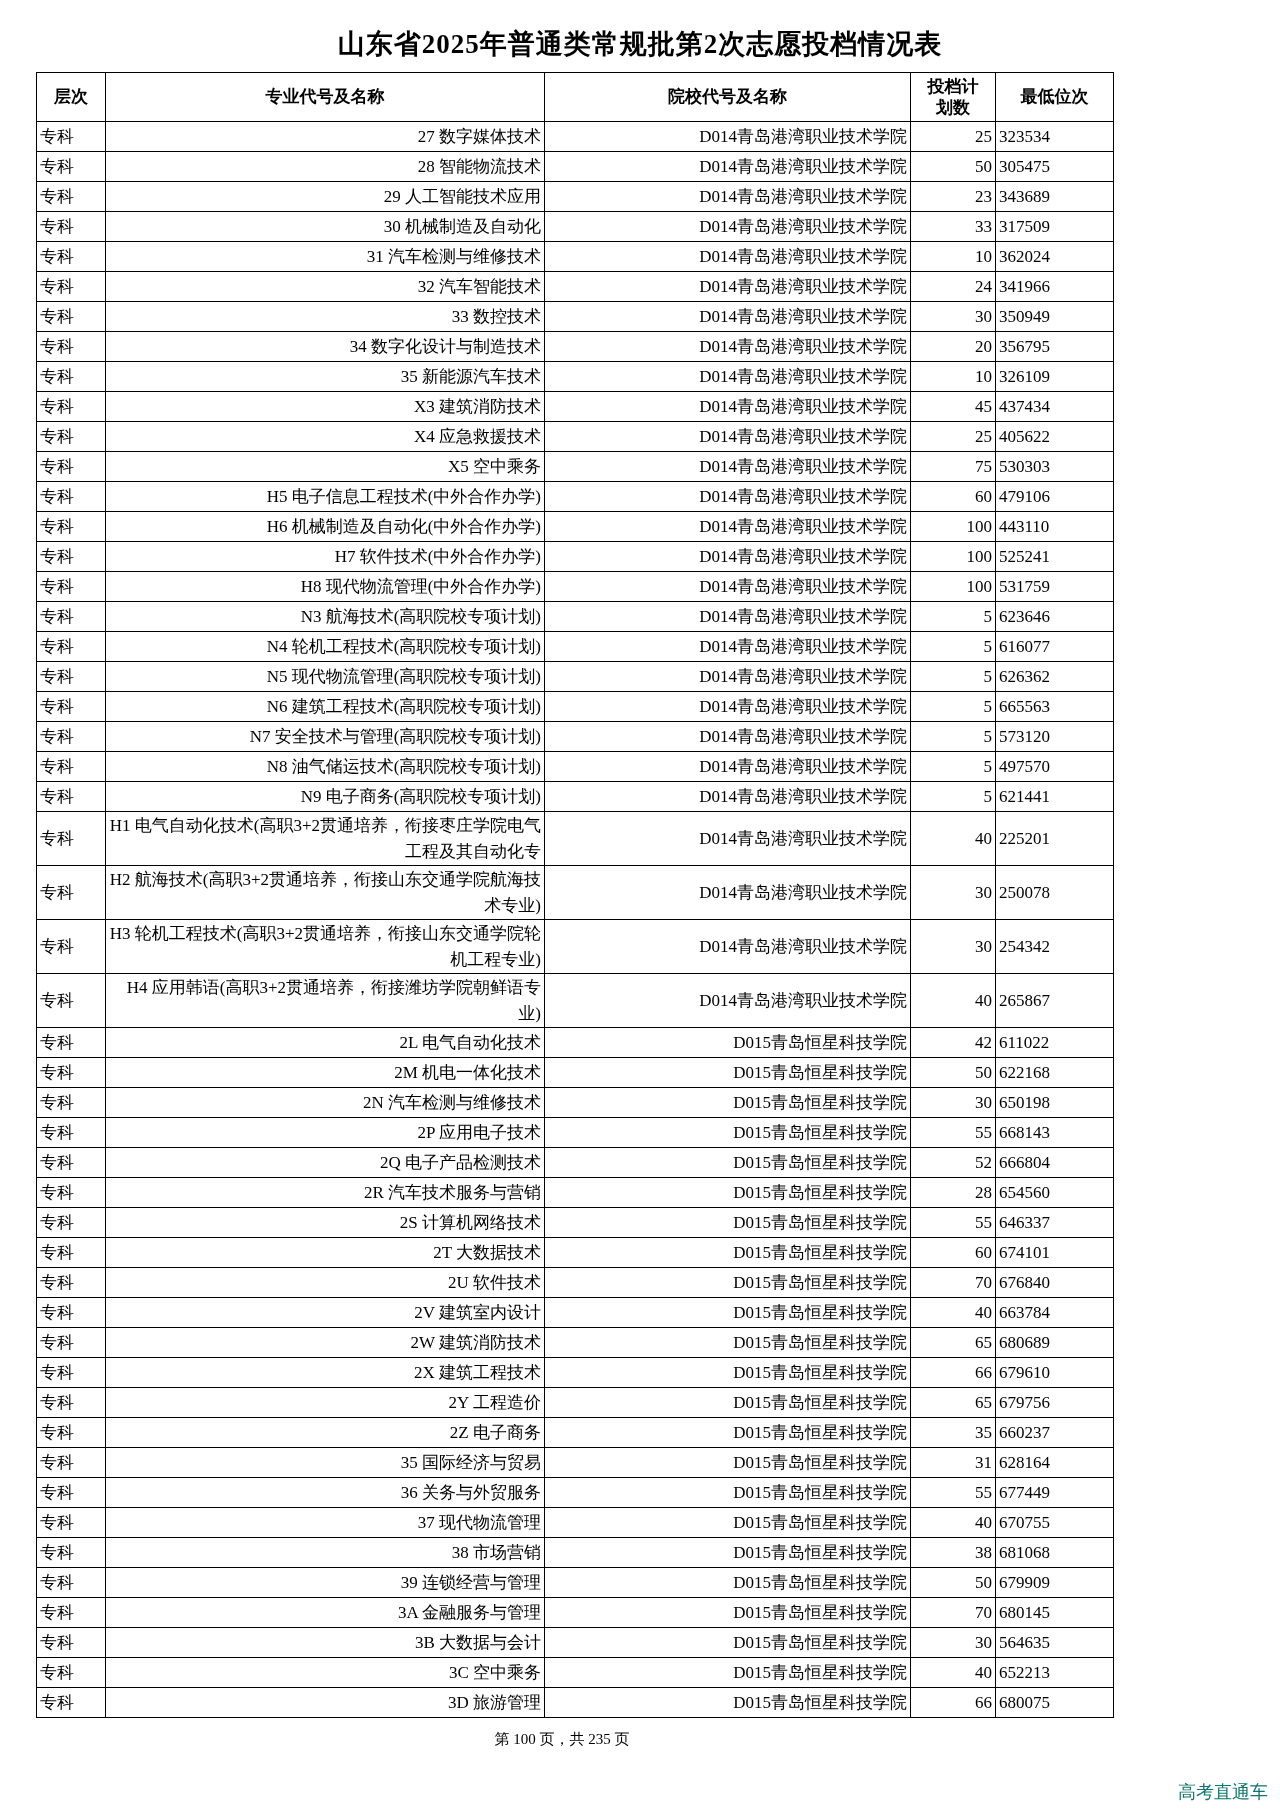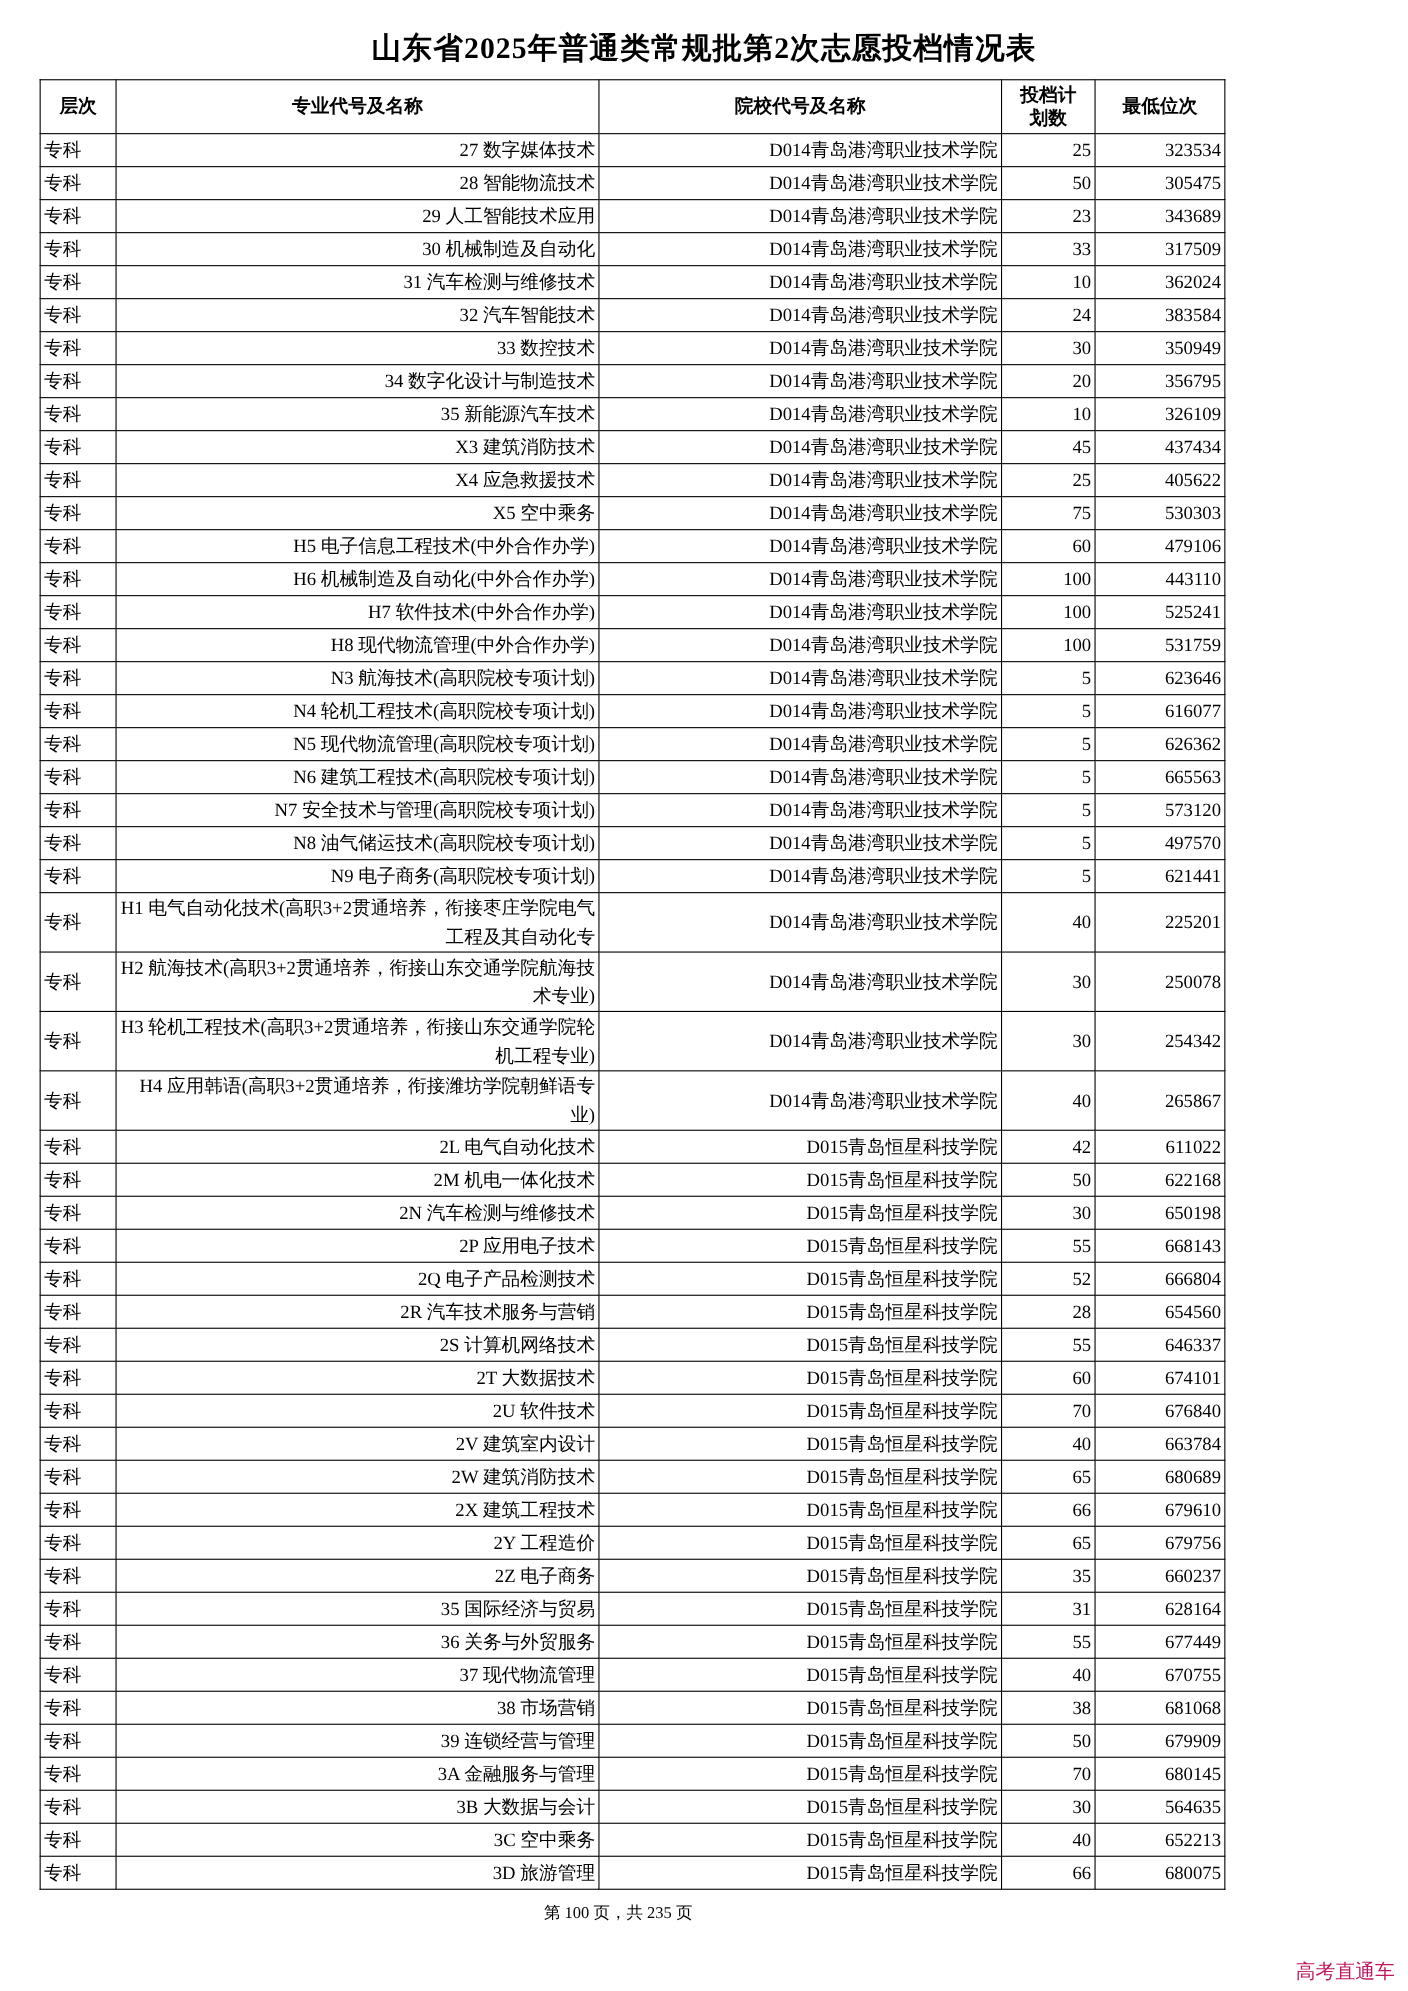--- a/index.html
+++ b/index.html
@@ -35,34 +35,34 @@
     font-weight:bold;
     text-align:center;
     height:44px;
     padding:2px;
   }
   th.c-plan-h { white-space:pre-line; line-height:1.25; }
   .c-level   { width:64px;  text-align:left; }
   .c-major   { width:434px; text-align:right;  padding-left:4px; }
   .c-college { width:361px; text-align:right;  padding-left:4px; }
   .c-plan    { width:80px;  text-align:right; padding-right:9px; }
-  .c-rank    { width:113px; text-align:right; padding-right:14px; }
+  .c-rank    { width:113px; padding-right:14px; }
   tbody td { height:27px; }
   .page-footer {
     width:1052px;
     margin-left:36px;
     text-align:center;
     font-size:15px;
     margin-top:12px;
   }
   .watermark {
     position:absolute;
     right:12px;
     bottom:6px;
-    color:#be185d;
+    color:#0f766e;
     font-size:18px;
     font-family:"Liberation Sans","DejaVu Sans",sans-serif;
   }
 </style>
 </head>
 <body>
 
 <div class="page-title">山东省2025年普通类常规批第2次志愿投档情况表</div>
 
 <table class="doc-table">
@@ -110,21 +110,21 @@
         <td class="c-major">31 汽车检测与维修技术</td>
         <td class="c-college">D014青岛港湾职业技术学院</td>
         <td class="c-plan">10</td>
         <td class="c-rank">362024</td>
       </tr>
       <tr>
         <td class="c-level">专科</td>
         <td class="c-major">32 汽车智能技术</td>
         <td class="c-college">D014青岛港湾职业技术学院</td>
         <td class="c-plan">24</td>
-        <td class="c-rank">383584</td>
+        <td class="c-rank">341966</td>
       </tr>
       <tr>
         <td class="c-level">专科</td>
         <td class="c-major">33 数控技术</td>
         <td class="c-college">D014青岛港湾职业技术学院</td>
         <td class="c-plan">30</td>
         <td class="c-rank">350949</td>
       </tr>
       <tr>
         <td class="c-level">专科</td>

